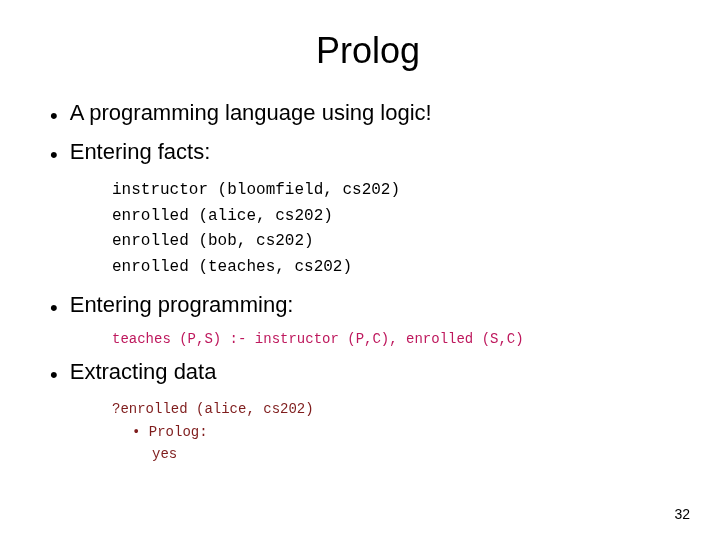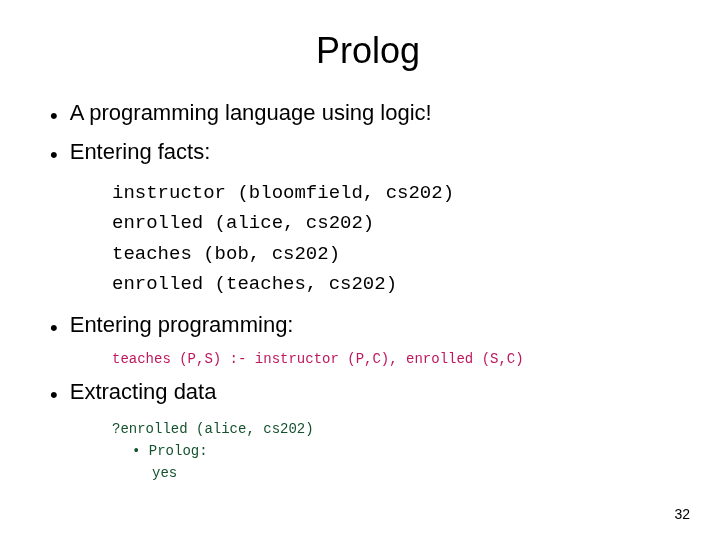--- a/index.html
+++ b/index.html
@@ -49,21 +49,21 @@
     }
 
     .bullet-dot {
       margin-right: 12px;
       flex-shrink: 0;
       margin-top: 3px;
     }
 
     .code-block {
       font-family: 'Courier New', Courier, monospace;
-      font-size: 19px;
+      font-size: 16px;
       color: #000;
       margin-left: 62px;
       margin-bottom: 12px;
       line-height: 1.6;
     }
 
     .code-line {
       display: block;
     }
 
@@ -71,21 +71,21 @@
       font-family: 'Courier New', Courier, monospace;
       font-size: 14px;
       color: #be185d;
       margin-left: 62px;
       margin-bottom: 12px;
     }
 
     .extracting-code {
       font-family: 'Courier New', Courier, monospace;
       font-size: 14px;
-      color: #14532d;
+      color: #7f1d1d;
       margin-left: 62px;
       line-height: 1.6;
     }
 
     .result-indent {
       margin-left: 20px;
     }
 
     .page-number {
       position: absolute;
@@ -112,21 +112,21 @@
     <li class="bullet-item">
       <span class="bullet-dot">•</span>
       <span>Entering facts:</span>
     </li>
 
   </ul>
 
   <div class="code-block">
     <span class="code-line">instructor (bloomfield, cs202)</span>
     <span class="code-line">enrolled (alice, cs202)</span>
-    <span class="code-line">teaches (bob, cs202)</span>
+    <span class="code-line">enrolled (bob, cs202)</span>
     <span class="code-line">enrolled (teaches, cs202)</span>
   </div>
 
   <ul class="bullet-list">
     <li class="bullet-item">
       <span class="bullet-dot">•</span>
       <span>Entering programming:</span>
     </li>
   </ul>
 

